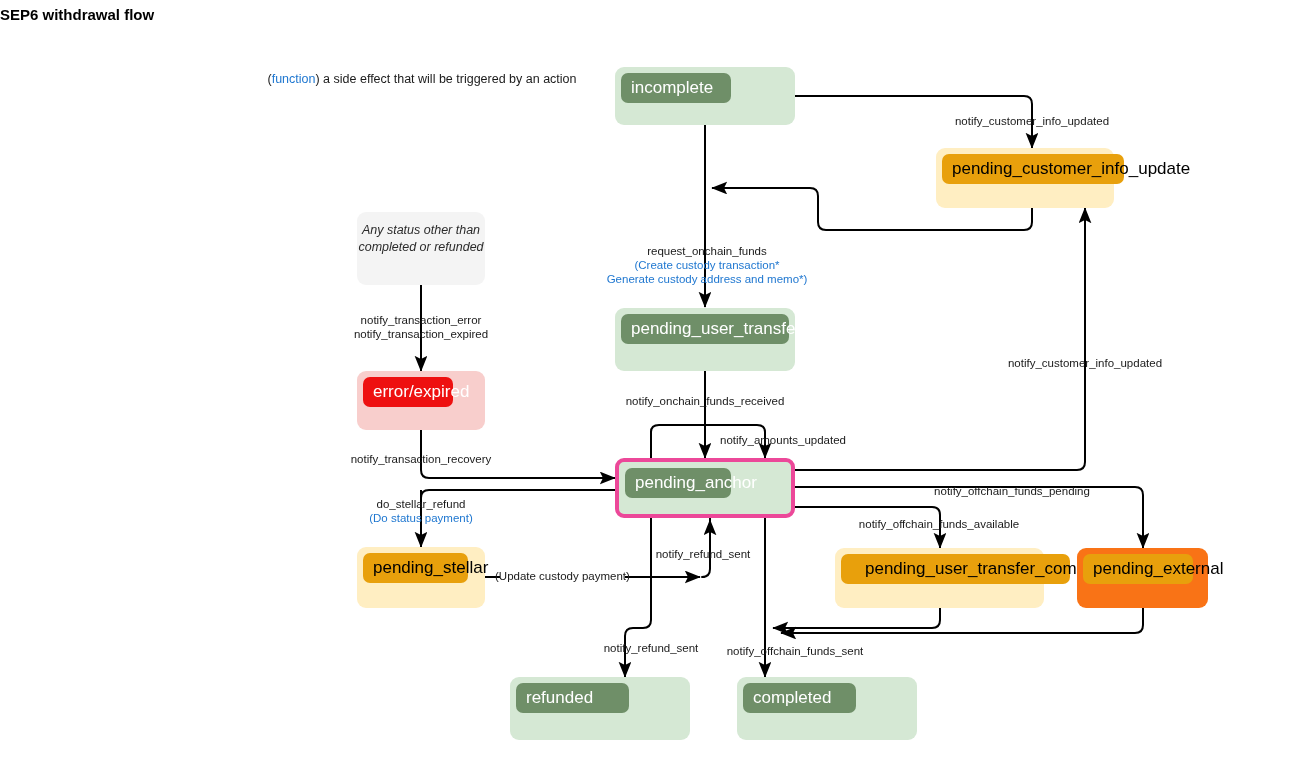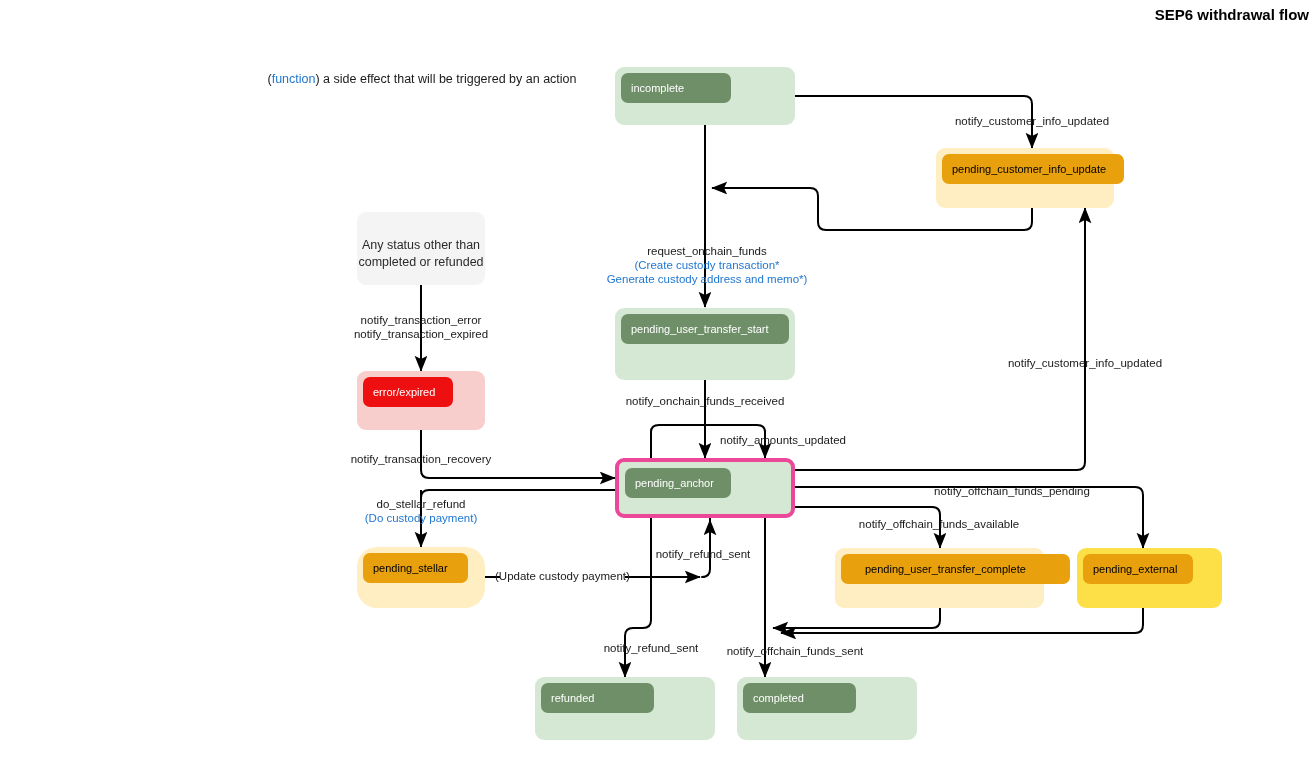--- a/index.html
+++ b/index.html
@@ -17,21 +17,21 @@
   #canvas {
     position: absolute;
     left: 0; top: 0;
     width: 1309px;
     height: 770px;
   }
   .diagram-title {
     position: absolute;
     left: 0; top: 6px;
     width: 1309px;
-    text-align: right;
+    text-align: left;
     font-size: 15px;
     font-weight: bold;
     color: #000000;
   }
   
   .legend {
     position: absolute;
     left: 212px;
     top: 66px;
     width: 420px;
@@ -73,29 +73,30 @@
   .node .pill {
     position: absolute;
     left: 6px;
     top: 6px;
     border-radius: 7px;
     display: flex;
     align-items: center;
     padding: 0 10px;
     box-sizing: border-box;
     height: 30px;
-    font-size: 11px;
+    font-size: 17px;
     white-space: nowrap;
   }
   .node.plain {
     display: flex;
-    align-items: center;
+    align-items: flex-start;
     justify-content: center;
     padding-top: 10px;
     box-sizing: border-box;
+    font-style: italic;
   }
   .node.plain .plain-text {
     font-size: 12.5px;
     color: #2b2b2b;
     text-align: center;
     line-height: 17px;
     white-space: pre-line;
   }
   
   .elabel {
@@ -181,51 +182,51 @@
   <div class="plain-text">Any status other than
 completed or refunded</div>
 </div>
 
 <div class="node" style="left:357px; top:371px; width:128px; height:59px; background:#f8cecc;">
   <div class="pill" style="background:#ee1010; color:#ffffff; width:90px;">
     <span>error/expired</span>
   </div>
 </div>
 
-<div class="node" style="left:615px; top:308px; width:180px; height:72px; background:#d5e8d4;">
+<div class="node" style="left:615px; top:308px; width:180px; height:63px; background:#d5e8d4;">
   <div class="pill" style="background:#6f8f68; color:#ffffff; width:168px;">
     <span>pending_user_transfer_start</span>
   </div>
 </div>
 
 <div class="node" style="left:615px; top:458px; width:180px; height:60px; background:#d5e8d4; border:4px solid #ec4899;">
   <div class="pill" style="background:#6f8f68; color:#ffffff; width:106px;">
     <span>pending_anchor</span>
   </div>
 </div>
 
-<div class="node" style="left:357px; top:547px; width:128px; height:61px; background:#ffeec2;border-radius:20px;">
+<div class="node" style="left:357px; top:547px; width:128px; height:61px; background:#ffeec2;">
   <div class="pill" style="background:#e8a00c; color:#000000; width:105px;">
     <span>pending_stellar</span>
   </div>
 </div>
 
 <div class="node" style="left:835px; top:548px; width:209px; height:60px; background:#ffeec2;">
   <div class="pill" style="background:#e8a00c; color:#000000; width:229px;padding-left:24px;">
     <span>pending_user_transfer_complete</span>
   </div>
 </div>
 
-<div class="node" style="left:1077px; top:548px; width:145px; height:60px; background:#fde047;">
+<div class="node" style="left:1077px; top:548px; width:131px; height:60px; background:#f97316;">
   <div class="pill" style="background:#e8a00c; color:#000000; width:110px;">
     <span>pending_external</span>
   </div>
 </div>
 
-<div class="node" style="left:535px; top:677px; width:180px; height:63px; background:#d5e8d4;">
+<div class="node" style="left:510px; top:677px; width:180px; height:63px; background:#d5e8d4;">
   <div class="pill" style="background:#6f8f68; color:#ffffff; width:113px;">
     <span>refunded</span>
   </div>
 </div>
 
 <div class="node" style="left:737px; top:677px; width:180px; height:63px; background:#d5e8d4;">
   <div class="pill" style="background:#6f8f68; color:#ffffff; width:113px;">
     <span>completed</span>
   </div>
 </div>
@@ -240,21 +241,21 @@
 
 <div class="elabel center c2" style="left:421px; top:313px;">
   <div>notify_transaction_error</div>
   <div>notify_transaction_expired</div>
 </div>
 
 <div class="elabel center" style="left:421px; top:452px;">notify_transaction_recovery</div>
 
 <div class="elabel center c2" style="left:421px; top:497px;">
   <div>do_stellar_refund</div>
-  <div class="fn">(Do custody payment)</div>
+  <div class="fn">(Do status payment)</div>
 </div>
 
 <div class="elabel fn" style="left:495px; top:569px;">(Update custody payment)</div>
 
 <div class="elabel center" style="left:705px; top:394px;">notify_onchain_funds_received</div>
 
 <div class="elabel" style="left:720px; top:433px;">notify_amounts_updated</div>
 
 <div class="elabel center" style="left:703px; top:547px;">notify_refund_sent</div>
 

